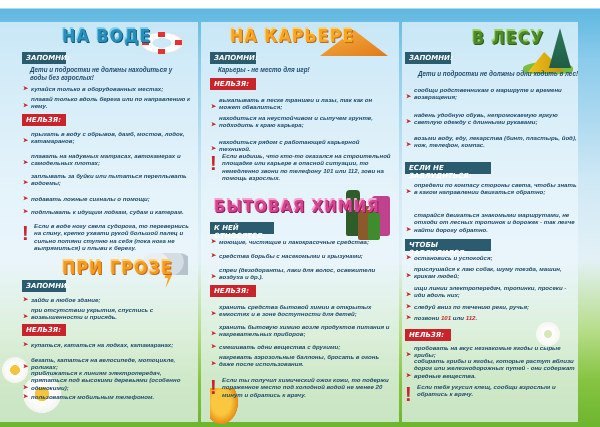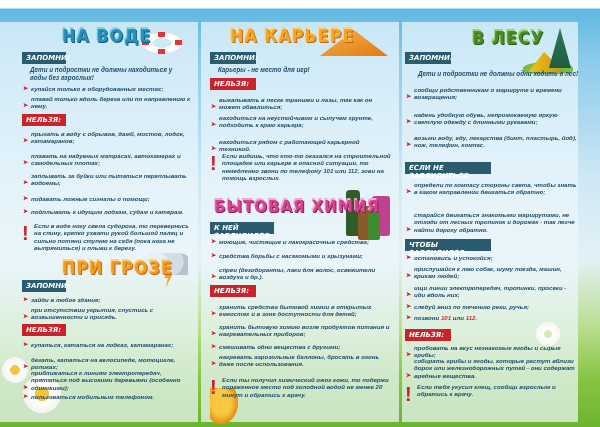--- a/index.html
+++ b/index.html
@@ -256,21 +256,21 @@
 <div class="item" style="left:210px;top:138px;width:180px;">
   <span class="bullet">➤</span>
   <span>находиться рядом с работающей карьерной техникой.</span>
 </div>
 <div class="warn" style="left:210px;top:152px;width:182px;">
   <span class="excl">!</span>
   <span>Если видишь, что кто-то оказался на строительной площадке или карьере в опасной ситуации, то немедленно звони по телефону 101 или 112, зови на помощь взрослых.</span>
 </div>
 
 <div class="title chem" style="left:214px;top:197px;">Бытовая химия</div>
-<div class="label dark" style="left:210px;top:222px;width:64px;">К НЕЙ ЗАБЛУДИЛСЯ:</div>
+<div class="label dark" style="left:210px;top:222px;width:64px;">К НЕЙ ОТНОСЯТСЯ:</div>
 <div class="item" style="left:210px;top:238px;width:180px;">
   <span class="bullet">➤</span>
   <span>моющие, чистящие и лакокрасочные средства;</span>
 </div>
 <div class="item" style="left:210px;top:252px;width:180px;">
   <span class="bullet">➤</span>
   <span>средства борьбы с насекомыми и грызунами;</span>
 </div>
 <div class="item" style="left:210px;top:266px;width:180px;">
   <span class="bullet">➤</span>

